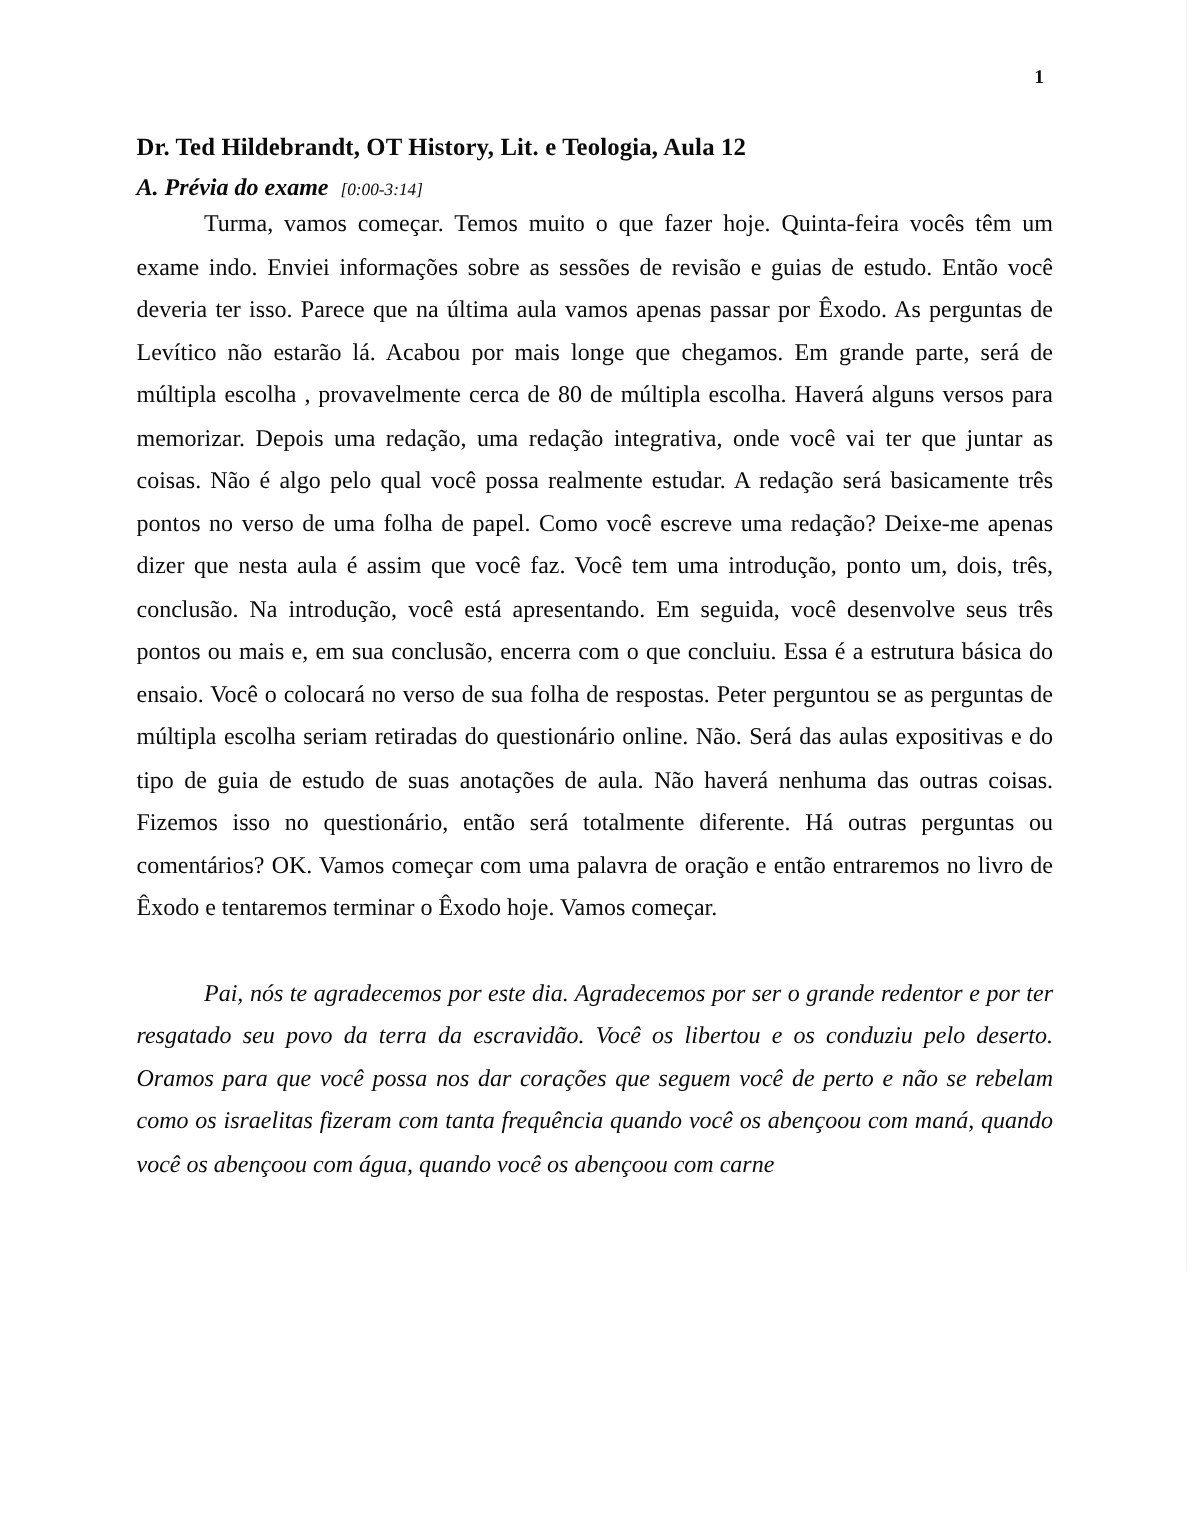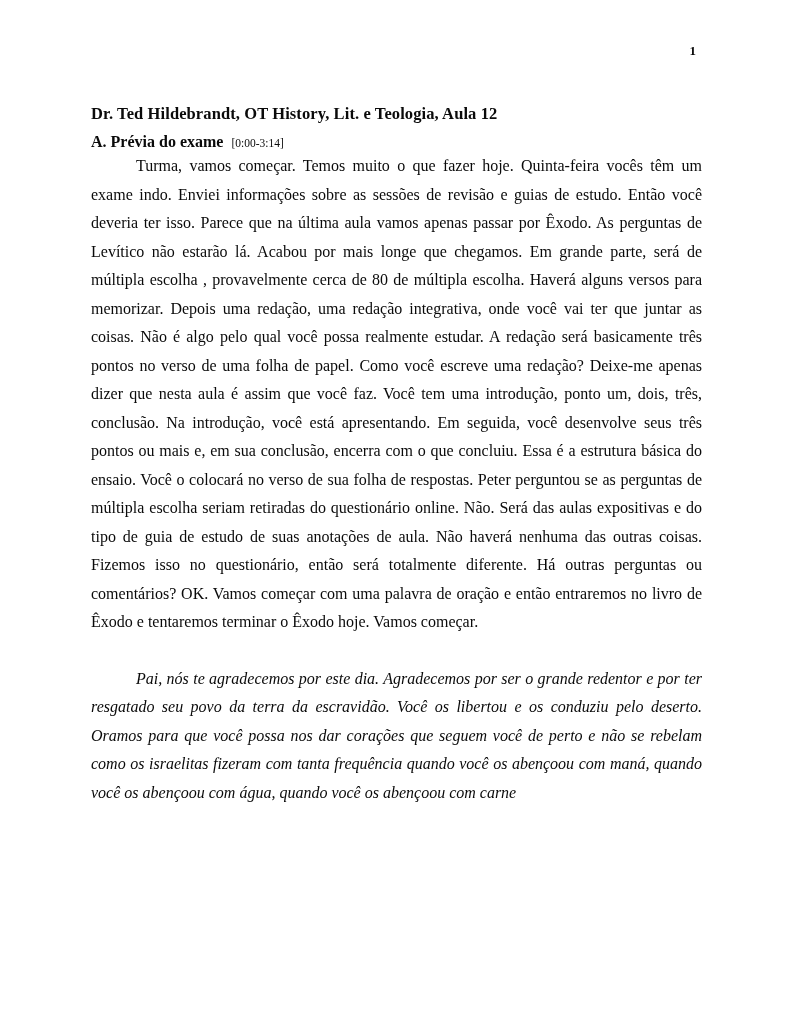--- a/index.html
+++ b/index.html
@@ -19,36 +19,37 @@
   .page-number {
     position: absolute;
     top: 43px;
     right: 95px;
     font-size: 13px;
     font-weight: bold;
   }
   .doc-title {
     font-size: 16.5px;
     font-weight: bold;
-    margin: 16px 0 9px 0;
+    margin: 0 0 9px 0;
     letter-spacing: 0.1px;
   }
   .copyright {
     font-size: 11px;
     margin: 0 0 9px 0;
   }
   .intro {
     margin: 0 0 3px 0;
     line-height: 28.5px;
     text-align: justify;
   }
   .section-heading {
     font-size: 16px;
     font-weight: bold;
     margin: 1px 0 1px 0;
+    font-style: italic;
   }
   .timestamp {
     font-size: 11.5px;
     font-weight: normal;
     margin-left: 4px;
   }
   .para {
     margin: 0;
     line-height: 28.5px;
     text-align: justify;

